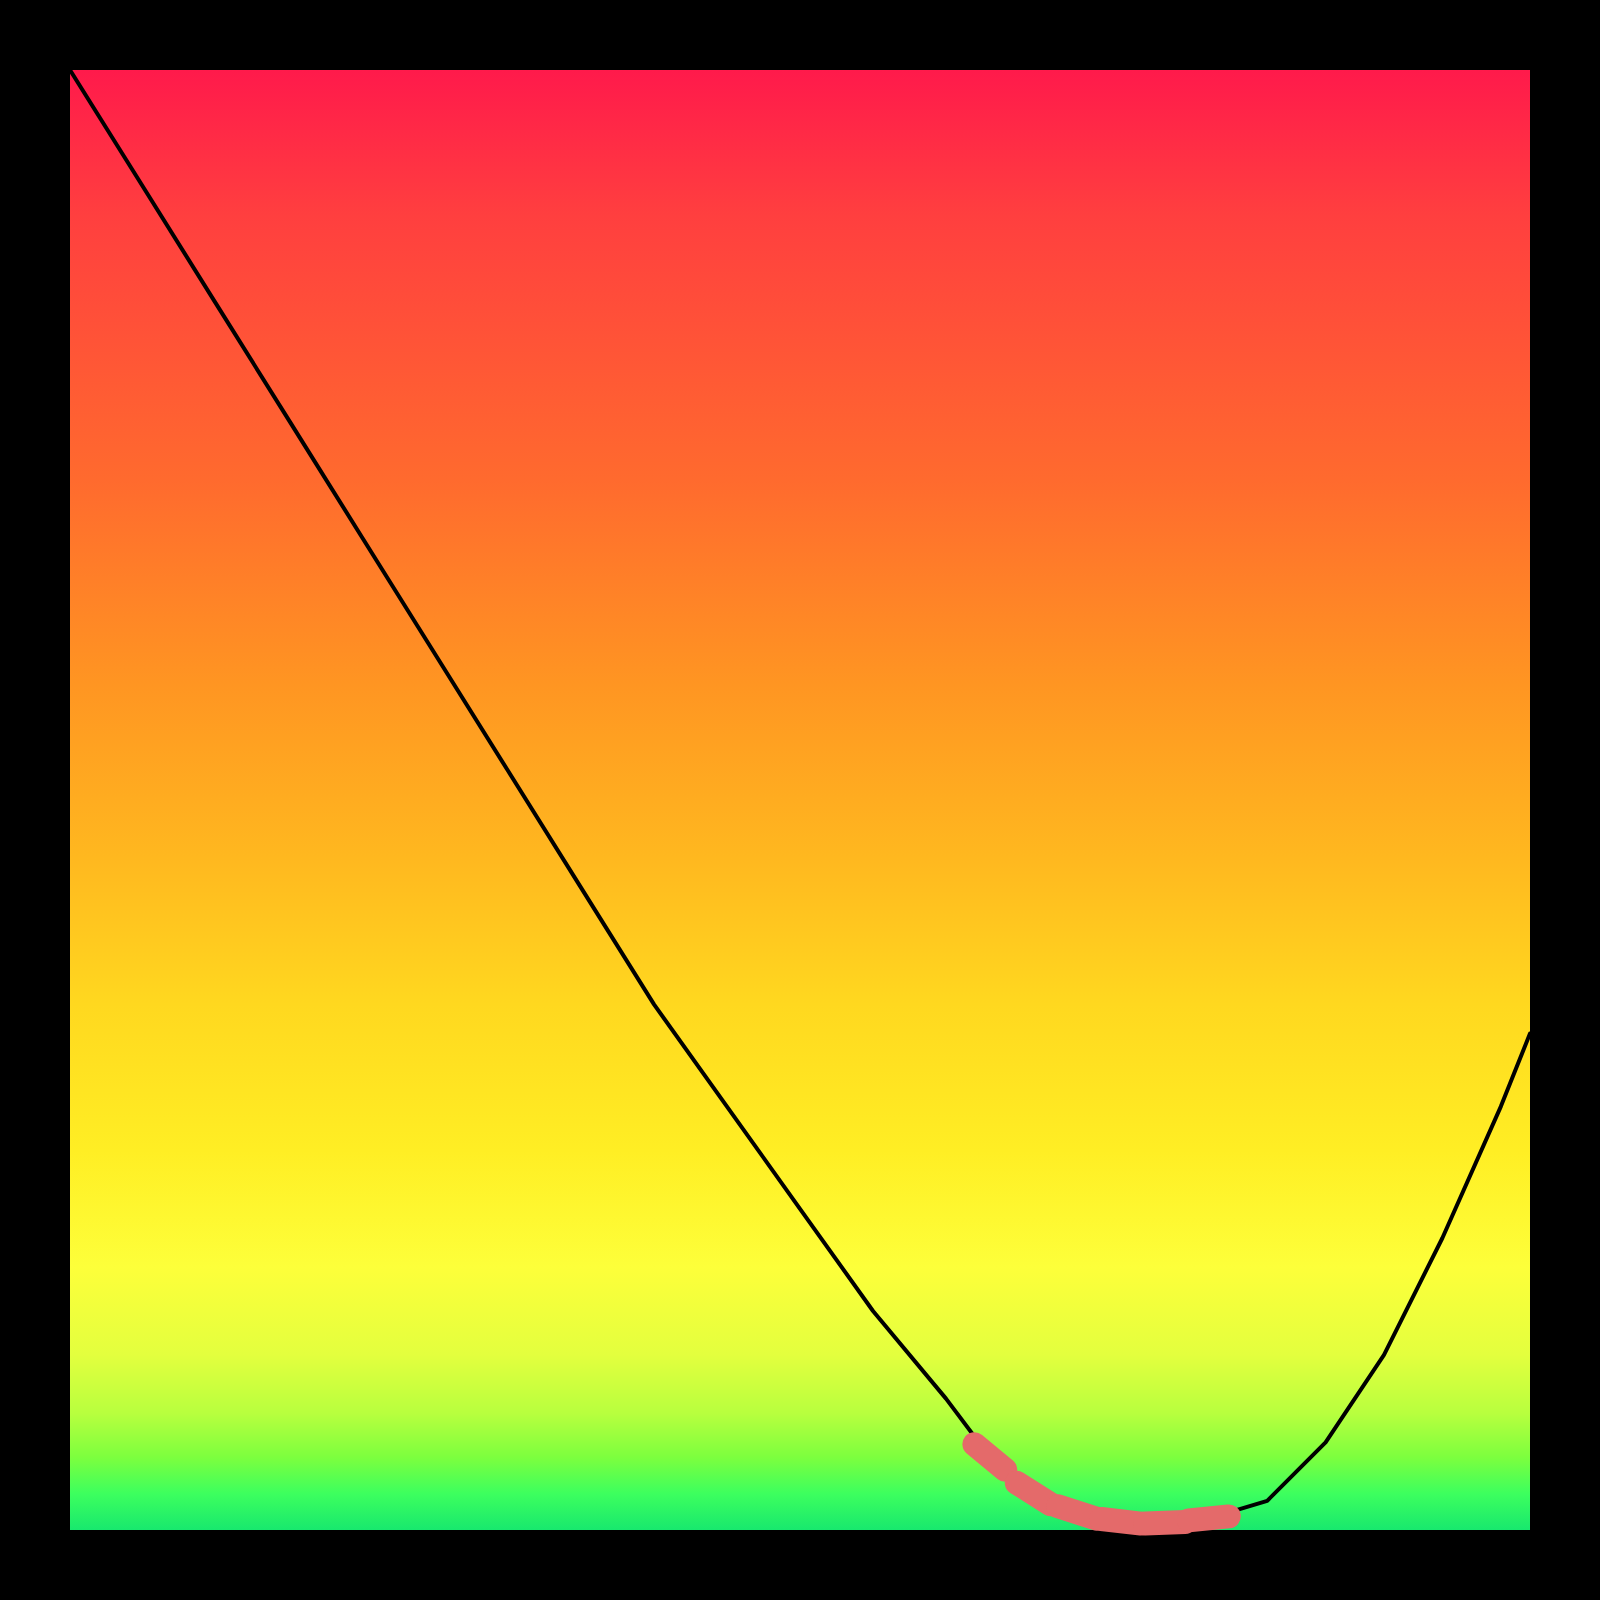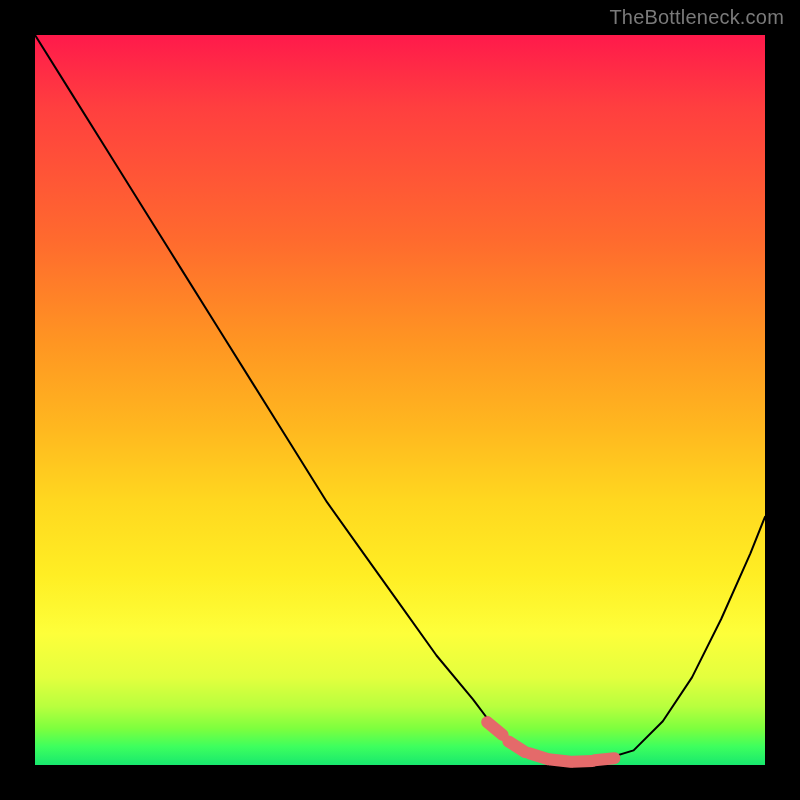--- a/index.html
+++ b/index.html
@@ -73,21 +73,20 @@
     stroke: #e46a6a;
     stroke-width: 12;
     stroke-linecap: round;
   }
 </style>
 </head>
 <body>
 
 <div class="frame">
 
-  <div class="watermark">TheBottleneck.com</div>
 
   <div class="plot-area">
     <svg class="curve" viewBox="0 0 730 730" preserveAspectRatio="none">
 
       <path id="curve-path" class="curve-path" d="M0.0 0.0 L36.5 58.4 L73.0 116.8 L109.5 175.2 L146.0 233.6 L182.5 292.0 L219.0 350.4 L255.5 408.8 L292.0 467.2 L328.5 518.3 L365.0 569.4 L401.5 620.5 L438.0 664.3 L459.9 693.5 L481.8 711.8 L503.7 721.2 L525.6 725.6 L547.5 726.4 L569.4 724.2 L598.6 715.4 L627.8 686.2 L657.0 642.4 L686.2 584.0 L715.4 518.3 L730.0 481.8"></path>
 
       <g id="marker-group">
           <path class="marker-path" d="M452.2 687.1 L467.6 699.9"></path>
           <path class="marker-path" d="M473.4 706.4 L490.2 717.1"></path>
           <path class="marker-path" d="M494.2 718.2 L513.2 724.3"></path>

